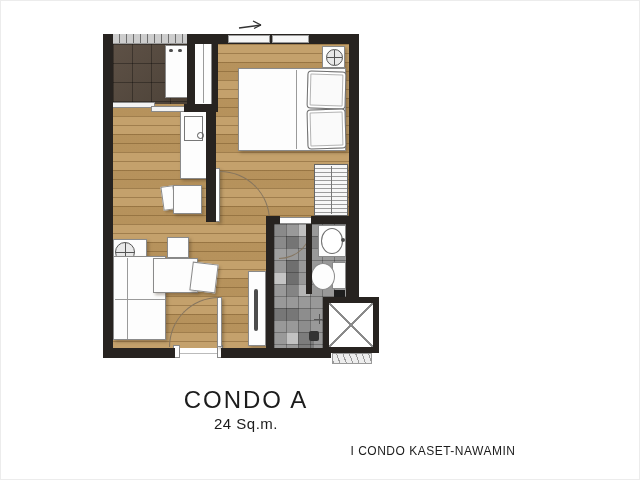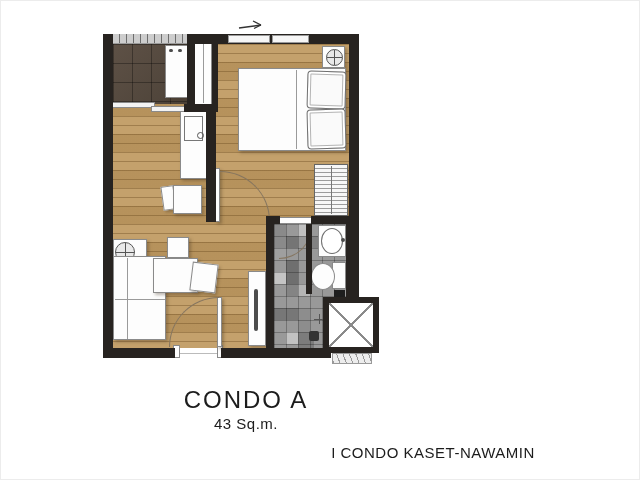--- a/index.html
+++ b/index.html
@@ -55,21 +55,21 @@
       linear-gradient(to bottom right, rgba(0,0,0,0) calc(50% - 1px), #8a8a8a calc(50% - 1px) calc(50% + 1px), rgba(0,0,0,0) calc(50% + 1px)),
       #fff;box-sizing:border-box;}
   .louver{position:absolute;background:
       repeating-linear-gradient(70deg,#9a9a9a 0 1px, rgba(0,0,0,0) 1px 6px),#ededed;
       border:1px solid #999;box-sizing:border-box;}
   .basin{position:absolute;background:#fff;border:1px solid #6f6f6f;border-radius:50%;box-sizing:border-box;}
   
   .caption{position:absolute;color:#1c1c1c;text-align:center;}
   .t-type{font-size:24px;letter-spacing:2px;}
   .t-area{font-size:15px;letter-spacing:.5px;}
-  .t-project{font-size:15px;letter-spacing:.5px;}
+  .t-project{font-size:12px;letter-spacing:.5px;}
 </style>
 </head>
 <body>
 
 <div class="canvas">
 
   <div class="wood abs" style="left:112px;top:43px;width:236px;height:304px;"></div>
   <div class="balcony abs" style="left:112px;top:43px;width:74px;height:60px;"></div>
 
   <div class="bathfloor abs" style="left:273px;top:223px;width:72px;height:124px;">
@@ -171,16 +171,16 @@
 
   <div class="acbox" style="left:322px;top:296px;width:56px;height:56px;"></div>
   <div class="louver" style="left:331px;top:352px;width:40px;height:11px;"></div>
 
   <svg class="abs" style="left:236px;top:15px;" width="34" height="16" viewBox="0 0 34 16">
     <path d="M2 12 L24 9" stroke="#333" stroke-width="1.4" fill="none"></path>
     <path d="M24 9 L16 5 M24 9 L17 12.5" stroke="#333" stroke-width="1.2" fill="none"></path>
   </svg>
 
   <div class="caption t-type abs" style="left:155px;top:385px;width:180px;">CONDO A</div>
-  <div class="caption t-area abs" style="left:155px;top:414px;width:180px;">43 Sq.m.</div>
+  <div class="caption t-area abs" style="left:155px;top:414px;width:180px;">24 Sq.m.</div>
   <div class="caption t-project abs" style="left:310px;top:443px;width:244px;">I CONDO KASET-NAWAMIN</div>
 
 </div>
 
 </body></html>

